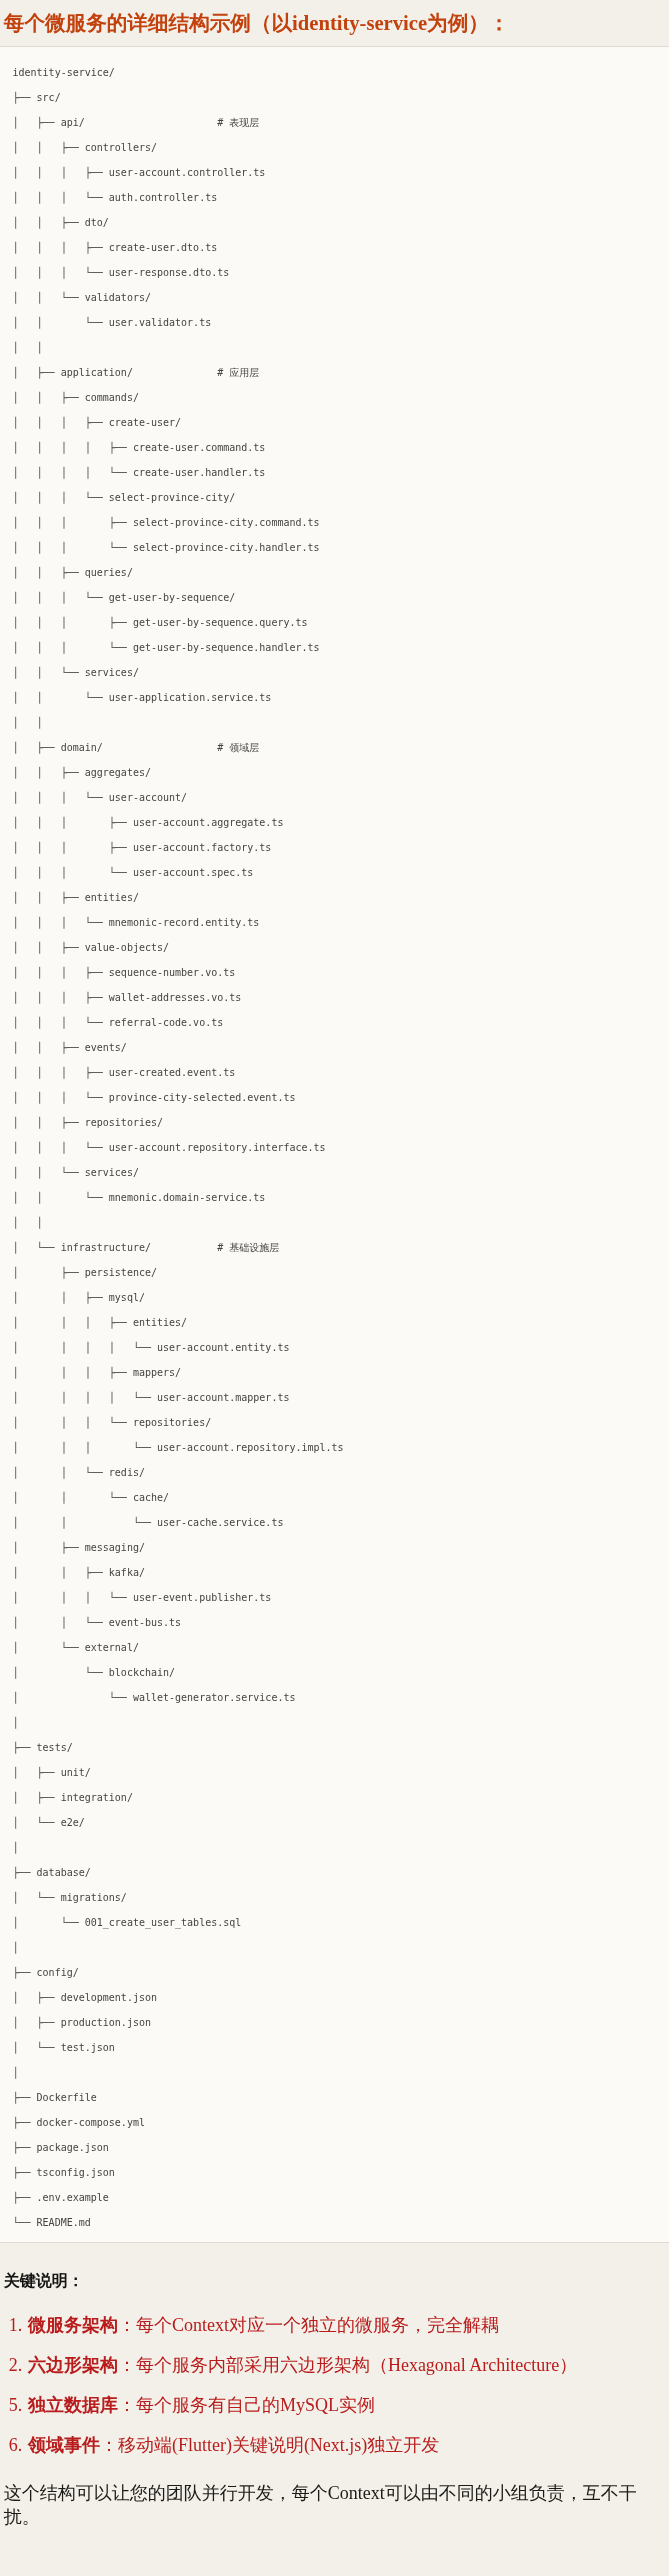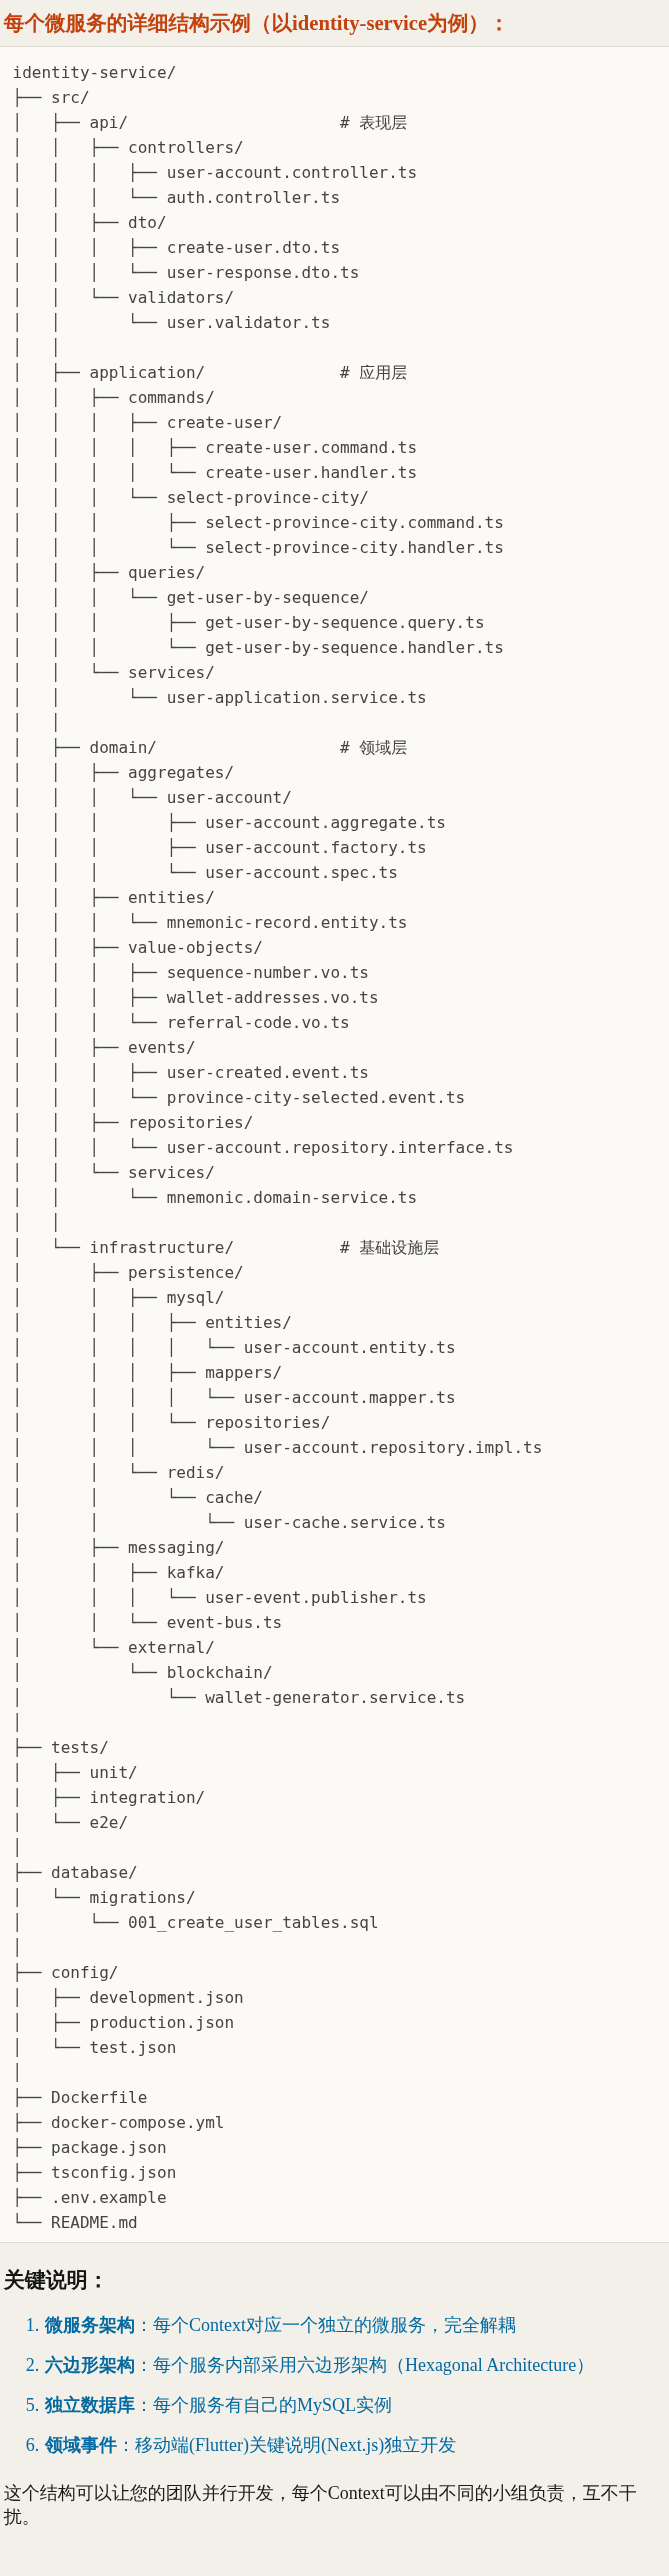--- a/index.html
+++ b/index.html
@@ -24,40 +24,40 @@
   .codeblock {
     background: #fbfaf6;
     border-top: 0.6px solid #dedbd2;
     border-bottom: 0.6px solid #dedbd2;
     padding: 12.5px 0 7.5px 12.5px;
     overflow: hidden;
   }
   .codeblock pre {
     margin: 0;
     font-family: "DejaVu Sans Mono", "Liberation Mono", monospace;
-    font-size: 16px;
+    font-size: 10px;
     line-height: 25px;
     color: #45443f;
     white-space: pre;
   }
   .notes {
     padding: 0 6.3px 15px 3.8px;
   }
   .notes-heading {
     margin: 25px 0 22.5px 0;
-    font-size: 21px;
+    font-size: 16px;
     line-height: 25px;
     font-weight: 700;
     color: #141413;
   }
   .note-item {
-    margin: 0 0 21px 22px;
+    margin: 0 0 21px 5px;
     font-size: 18px;
     line-height: 19px;
-    color: #0369a1;
+    color: #b91c1c;
   }
   .note-item .num {
     margin-right: 5.6px;
   }
   .note-item .term {
     font-weight: 700;
   }
   .closing {
     margin: 26px 0 0 0;
     font-size: 18px;

